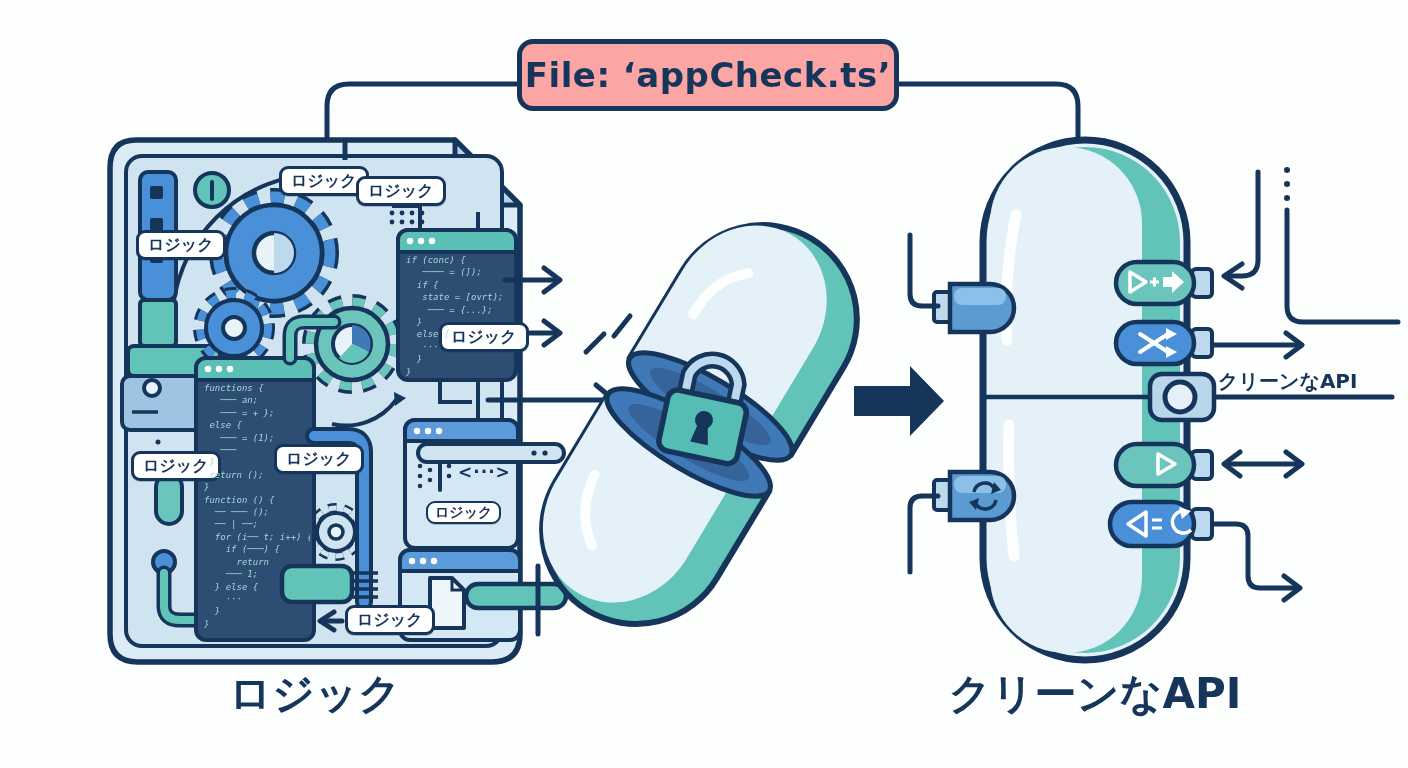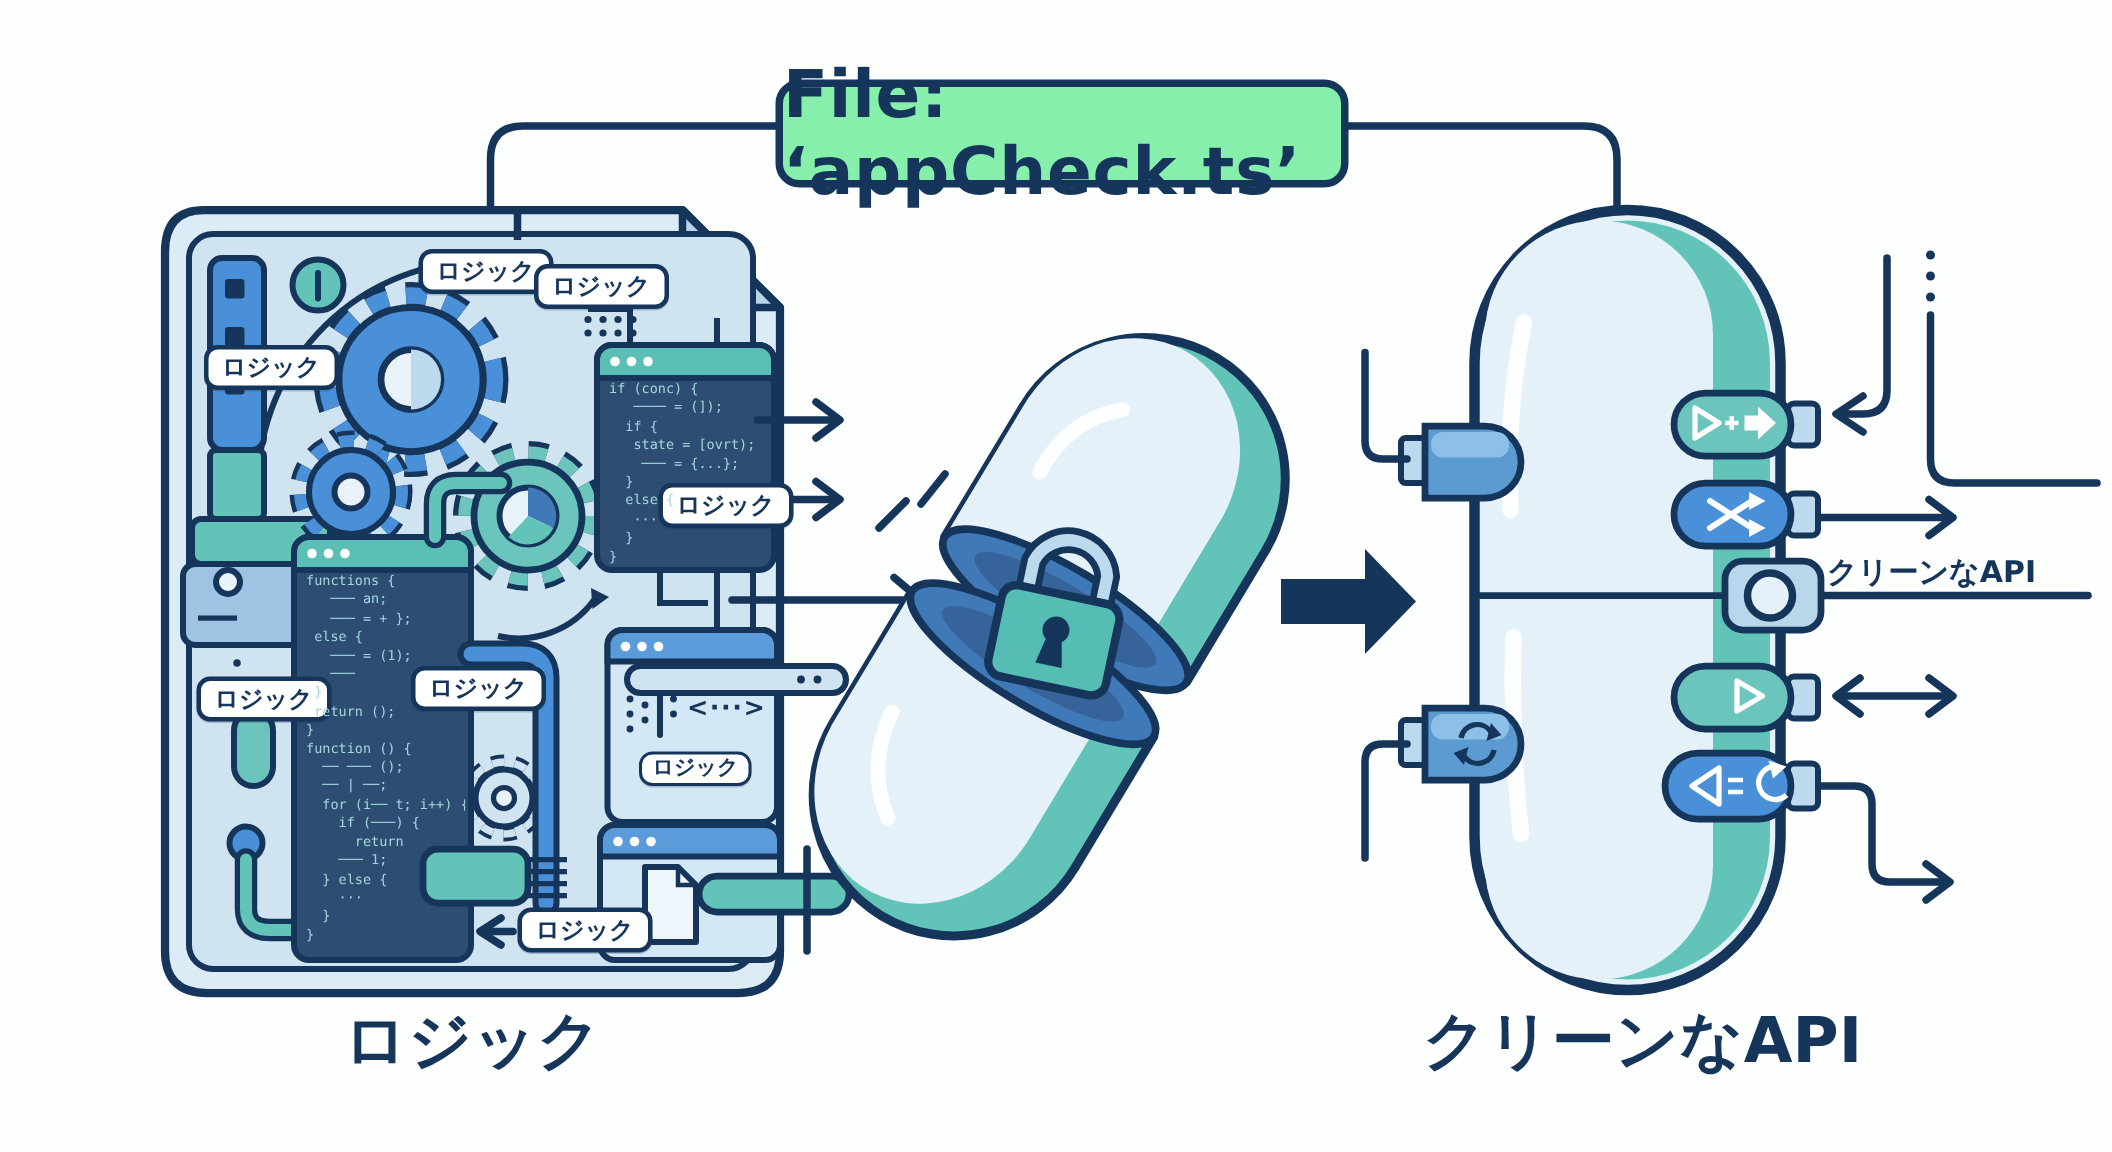--- a/index.html
+++ b/index.html
@@ -1,28 +1,28 @@
 <!DOCTYPE html>
 <html><head>
 <meta charset="utf-8">
 <style>
   html,body{margin:0;padding:0;background:#fff;}
   #stage{position:relative;width:1408px;height:768px;background:#fdfefe;overflow:hidden;
          font-family:"DejaVu Sans","Liberation Sans",sans-serif;}
   .abs{position:absolute;}
   svg{display:block;}
-  .banner{left:517px;top:53px;width:372px;height:62px;background:#86efac;border:5px solid #16355a;
+  .banner{left:517px;top:39px;width:372px;height:62px;background:#fca5a5;border:5px solid #16355a;
           border-radius:16px;display:flex;align-items:center;justify-content:center;
-          font-size:44px;font-weight:bold;color:#16355a;letter-spacing:.5px;}
+          font-size:34px;font-weight:bold;color:#16355a;letter-spacing:.5px;}
   .chip{background:#ffffff;border:3px solid #16355a;border-radius:9px;padding:3px 9px;
         font-size:16px;font-weight:bold;color:#16355a;line-height:1.1;box-shadow:0 1px 0 rgba(22,53,90,.25);}
   .chip.small{font-size:14px;border-width:2.5px;padding:2px 7px;}
   .codebox{font-family:"DejaVu Sans Mono","Liberation Mono",monospace;font-size:9px;line-height:12.4px;
            color:#9fd8dc;white-space:pre;overflow:hidden;}
-  .codebox .code-line{white-space:pre;}
+  .codebox .code-line{white-space:pre;font-style:italic;}
   .caption{font-size:42px;font-weight:bold;color:#16355a;text-align:center;}
   .api-label{font-size:20px;font-weight:bold;color:#16355a;}
   .code-glyph{font-size:17px;font-weight:bold;color:#16355a;letter-spacing:1px;}
 </style>
 </head>
 <body>
 
 <div id="stage">
 
 <svg class="abs" style="left:0;top:0" width="1408" height="768" viewBox="0 0 1408 768">

